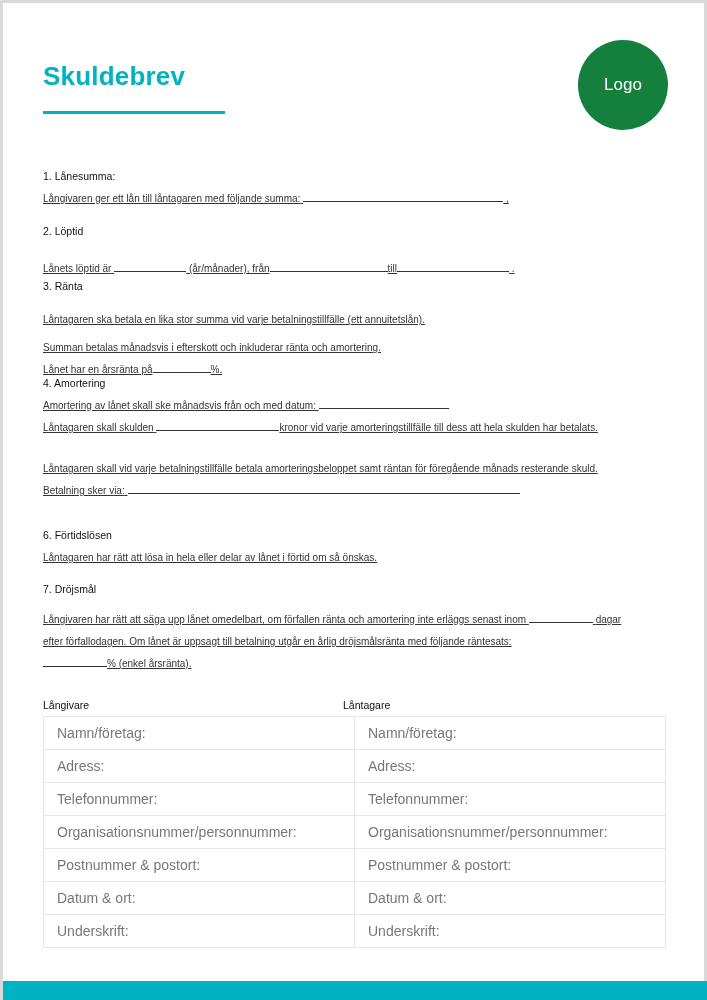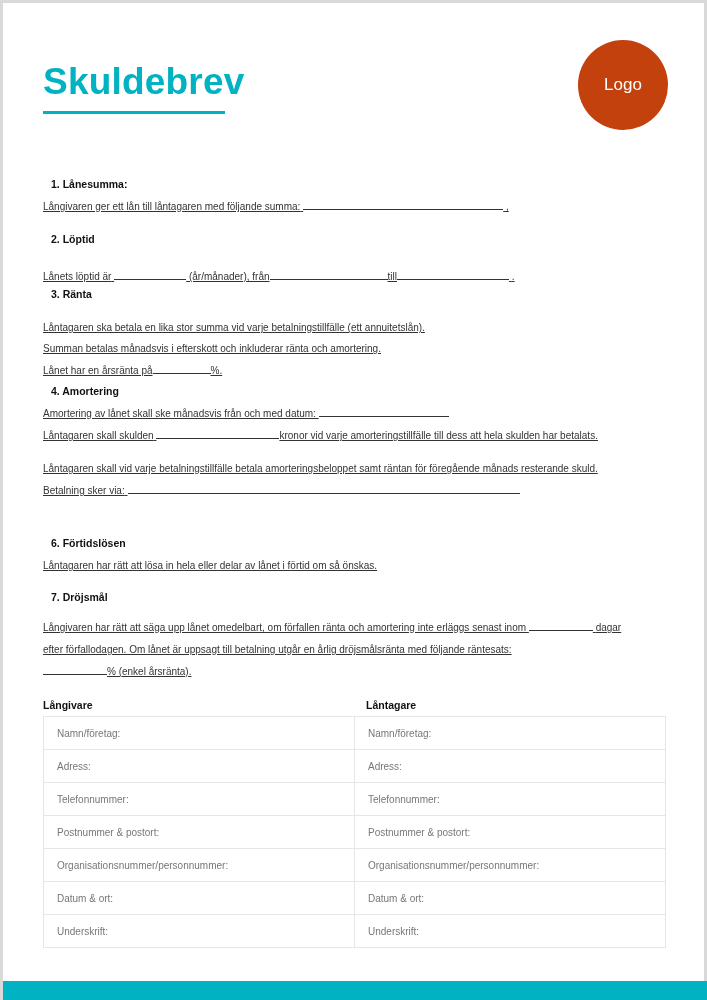--- a/index.html
+++ b/index.html
@@ -8,45 +8,45 @@
     background: #d9d9d9;
     font-family: "Liberation Sans", sans-serif;
     color: #333333;
   }
   .page {
     position: absolute; left: 3px; top: 3px; width: 701px; height: 997px;
     background: #ffffff;
   }
   .title {
     position: absolute; left: 40px; top: 58px;
-    font-size: 37px; font-weight: bold; color: #00b2c2; letter-spacing: 0.2px;
+    font-size: 26px; font-weight: bold; color: #00b2c2; letter-spacing: 0.2px;
     margin: 0;
   }
   .title-underline {
     position: absolute; left: 40px; top: 108px; width: 182px; height: 3px;
     background: #00b2c2;
   }
   .logo {
     position: absolute; left: 575px; top: 37px; width: 90px; height: 90px;
-    border-radius: 50%; background: #c2410c;
+    border-radius: 50%; background: #15803d;
     display: flex; align-items: center; justify-content: center;
     color: #ffffff; font-size: 17px;
   }
   .section { position: absolute; left: 40px; width: 630px; }
-  .sec-title { font-size: 10.5px; font-weight: bold; color: #111; margin: 8px; line-height: 13px; }
+  .sec-title { font-size: 10.5px; font-weight: normal; color: #111; margin: 0; line-height: 13px; }
   .line { font-size: 10px; color: #333; margin: 0; line-height: 13px; white-space: nowrap; text-decoration: underline; }
   .blank { display: inline-block; border-bottom: 1px solid #333; height: 9px; vertical-align: baseline; }
-  .party-label { position: absolute; top: 696px; font-size: 10.5px; font-weight: bold; color: #111; }
+  .party-label { position: absolute; top: 696px; font-size: 10.5px; font-weight: normal; color: #111; }
   table.parties {
     position: absolute; left: 40px; top: 713px; width: 623px;
     border-collapse: collapse; table-layout: fixed;
   }
   table.parties td {
     border: 1.5px solid #e6e6e6; height: 32px; padding: 0 0 0 13px;
-    font-size: 10px; color: #777777;
+    font-size: 14px; color: #777777;
   }
   .footer-bar {
     position: absolute; left: 0; top: 978px; width: 707px; height: 22px;
     background: #00b2c2;
   }
 </style>
 </head>
 <body>
 
 <div class="page">
@@ -71,21 +71,21 @@
       <span>Lånets löptid är</span>
       <span class="blank" style="width:72px"></span>
       <span>(år/månader), från</span><span class="blank" style="width:118px"></span><span>till</span><span class="blank" style="width:112px"></span>
       <span>.</span>
     </p>
   </div>
 
   <div class="section" style="top:277px">
     <p class="sec-title">3. Ränta</p>
     <p class="line" style="margin-top:20px">Låntagaren ska betala en lika stor summa vid varje betalningstillfälle (ett annuitetslån).</p>
-    <p class="line" style="margin-top:8px">Summan betalas månadsvis i efterskott och inkluderar ränta och amortering.</p>
+    <p class="line" style="margin-top:15px">Summan betalas månadsvis i efterskott och inkluderar ränta och amortering.</p>
     <p class="line" style="margin-top:9px">
       <span>Lånet har en årsränta på</span><span class="blank" style="width:58px"></span><span>%.</span>
     </p>
   </div>
 
   <div class="section" style="top:374px">
     <p class="sec-title">4. Amortering</p>
     <p class="line" style="margin-top:9px">
       <span>Amortering av lånet skall ske månadsvis från och med datum:</span>
       <span class="blank" style="width:130px"></span>
@@ -116,43 +116,43 @@
       <span class="blank" style="width:64px"></span>
       <span>dagar</span>
     </p>
     <p class="line" style="margin-top:9px">efter förfallodagen. Om lånet är uppsagt till betalning utgår en årlig dröjsmålsränta med följande räntesats:</p>
     <p class="line" style="margin-top:9px">
       <span class="blank" style="width:64px"></span><span>% (enkel årsränta).</span>
     </p>
   </div>
 
   <div class="party-label" style="left:40px">Långivare</div>
-  <div class="party-label" style="left:363px">Låntagare</div>
+  <div class="party-label" style="left:340px">Låntagare</div>
 
   <table class="parties">
     <tbody id="parties-body">
         <tr>
           <td>Namn/företag:</td>
           <td>Namn/företag:</td>
         </tr>
         <tr>
           <td>Adress:</td>
           <td>Adress:</td>
         </tr>
         <tr>
           <td>Telefonnummer:</td>
           <td>Telefonnummer:</td>
         </tr>
         <tr>
+          <td>Organisationsnummer/personnummer:</td>
+          <td>Organisationsnummer/personnummer:</td>
+        </tr>
+        <tr>
           <td>Postnummer &amp; postort:</td>
           <td>Postnummer &amp; postort:</td>
-        </tr>
-        <tr>
-          <td>Organisationsnummer/personnummer:</td>
-          <td>Organisationsnummer/personnummer:</td>
         </tr>
         <tr>
           <td>Datum &amp; ort:</td>
           <td>Datum &amp; ort:</td>
         </tr>
         <tr>
           <td>Underskrift:</td>
           <td>Underskrift:</td>
         </tr>
       </tbody>

